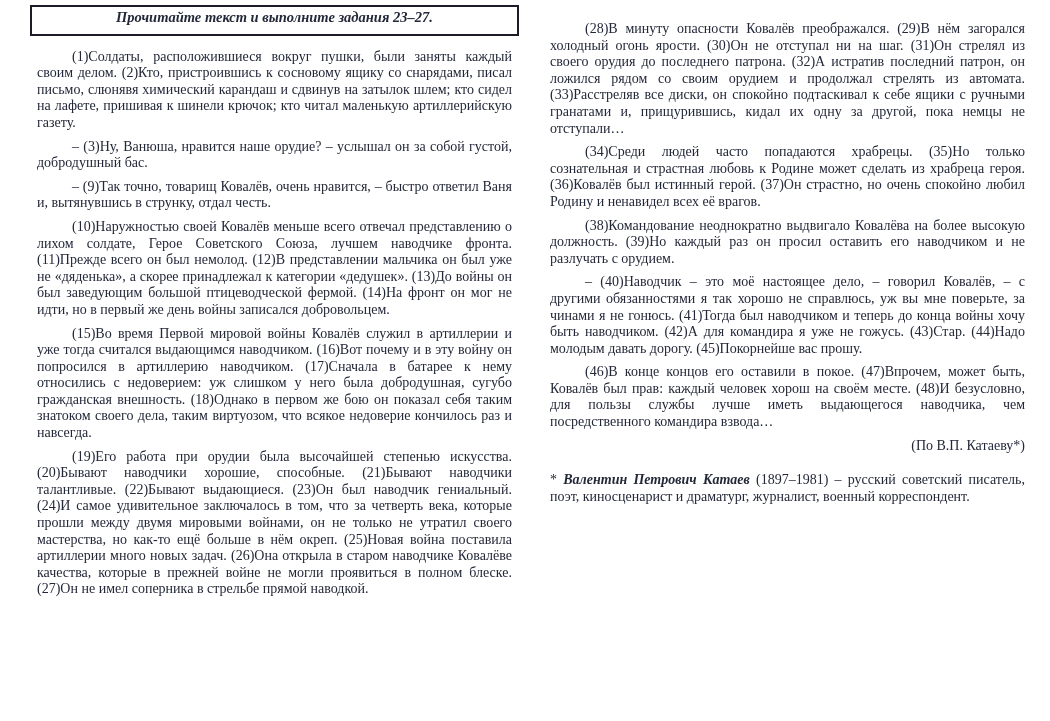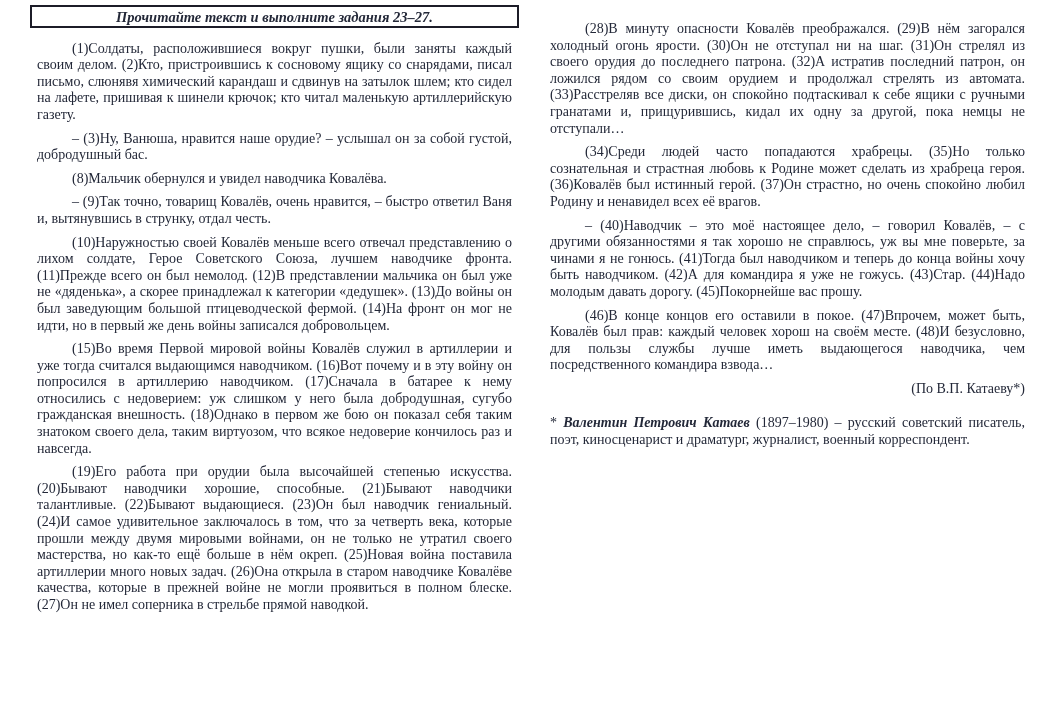--- a/index.html
+++ b/index.html
@@ -33,21 +33,21 @@
   .col p {
     margin: 7px;
     text-indent: 35px;
   }
   .instruction-box {
     border: 2px solid #1c1c28;
     text-align: center;
     font-weight: bold;
     font-style: italic;
     font-size: 14.5px;
-    padding: 2px 4px 0 4px;
+    padding: 2px 4px 8px 4px;
     margin: 0 0 13px 0;
     box-sizing: border-box;
   }
   .attribution {
     text-align: right;
     text-indent: 0 !important;
   }
   .footnote {
     margin-top: 18px !important;
     text-indent: 0 !important;
@@ -61,29 +61,29 @@
 <body>
 
 <div class="page">
 
   <div class="col col-left">
     <div class="instruction-box">
       <span>Прочитайте текст и выполните задания 23–27.</span>
     </div>
     <p>(1)Солдаты, расположившиеся вокруг пушки, были заняты каждый своим делом. (2)Кто, пристроившись к сосновому ящику со снарядами, писал письмо, слюнявя химический карандаш и сдвинув на затылок шлем; кто сидел на лафете, пришивая к шинели крючок; кто читал маленькую артиллерийскую газету.</p>
     <p>– (3)Ну, Ванюша, нравится наше орудие? – услышал он за собой густой, добродушный бас.</p>
-    <p>(8)Мальчик обернулся и увидел наводчика Ковалёва.</p>
     <p>– (9)Так точно, товарищ Ковалёв, очень нравится, – быстро ответил Ваня и, вытянувшись в струнку, отдал честь.</p>
     <p>(10)Наружностью своей Ковалёв меньше всего отвечал представлению о лихом солдате, Герое Советского Союза, лучшем наводчике фронта. (11)Прежде всего он был немолод. (12)В представлении мальчика он был уже не «дяденька», а скорее принадлежал к категории «дедушек». (13)До войны он был заведующим большой птицеводческой фермой. (14)На фронт он мог не идти, но в первый же день войны записался добровольцем.</p>
     <p>(15)Во время Первой мировой войны Ковалёв служил в артиллерии и уже тогда считался выдающимся наводчиком. (16)Вот почему и в эту войну он попросился в артиллерию наводчиком. (17)Сначала в батарее к нему относились с недоверием: уж слишком у него была добродушная, сугубо гражданская внешность. (18)Однако в первом же бою он показал себя таким знатоком своего дела, таким виртуозом, что всякое недоверие кончилось раз и навсегда.</p>
     <p>(19)Его работа при орудии была высочайшей степенью искусства. (20)Бывают наводчики хорошие, способные. (21)Бывают наводчики талантливые. (22)Бывают выдающиеся. (23)Он был наводчик гениальный. (24)И самое удивительное заключалось в том, что за четверть века, которые прошли между двумя мировыми войнами, он не только не утратил своего мастерства, но как-то ещё больше в нём окреп. (25)Новая война поставила артиллерии много новых задач. (26)Она открыла в старом наводчике Ковалёве качества, которые в прежней войне не могли проявиться в полном блеске. (27)Он не имел соперника в стрельбе прямой наводкой.</p>
   </div>
 
   <div class="col col-right">
     <p>(28)В минуту опасности Ковалёв преображался. (29)В нём загорался холодный огонь ярости. (30)Он не отступал ни на шаг. (31)Он стрелял из своего орудия до последнего патрона. (32)А истратив последний патрон, он ложился рядом со своим орудием и продолжал стрелять из автомата. (33)Расстреляв все диски, он спокойно подтаскивал к себе ящики с ручными гранатами и, прищурившись, кидал их одну за другой, пока немцы не отступали…</p>
     <p>(34)Среди людей часто попадаются храбрецы. (35)Но только сознательная и страстная любовь к Родине может сделать из храбреца героя. (36)Ковалёв был истинный герой. (37)Он страстно, но очень спокойно любил Родину и ненавидел всех её врагов.</p>
+    <p>(38)Командование неоднократно выдвигало Ковалёва на более высокую должность. (39)Но каждый раз он просил оставить его наводчиком и не разлучать с орудием.</p>
     <p>– (40)Наводчик – это моё настоящее дело, – говорил Ковалёв, – с другими обязанностями я так хорошо не справлюсь, уж вы мне поверьте, за чинами я не гонюсь. (41)Тогда был наводчиком и теперь до конца войны хочу быть наводчиком. (42)А для командира я уже не гожусь. (43)Стар. (44)Надо молодым давать дорогу. (45)Покорнейше вас прошу.</p>
     <p>(46)В конце концов его оставили в покое. (47)Впрочем, может быть, Ковалёв был прав: каждый человек хорош на своём месте. (48)И безусловно, для пользы службы лучше иметь выдающегося наводчика, чем посредственного командира взвода…</p>
     <p class="attribution">(По В.П. Катаеву*)</p>
-    <p class="footnote"><span>* </span><span class="author-name">Валентин Петрович Катаев</span><span> (1897–1980) – русский советский писатель, поэт, киносценарист и драматург, журналист, военный корреспондент.</span></p>
+    <p class="footnote"><span>* </span><span class="author-name">Валентин Петрович Катаев</span><span> (1897–1981) – русский советский писатель, поэт, киносценарист и драматург, журналист, военный корреспондент.</span></p>
   </div>
 
 </div>
 
 </body></html>

